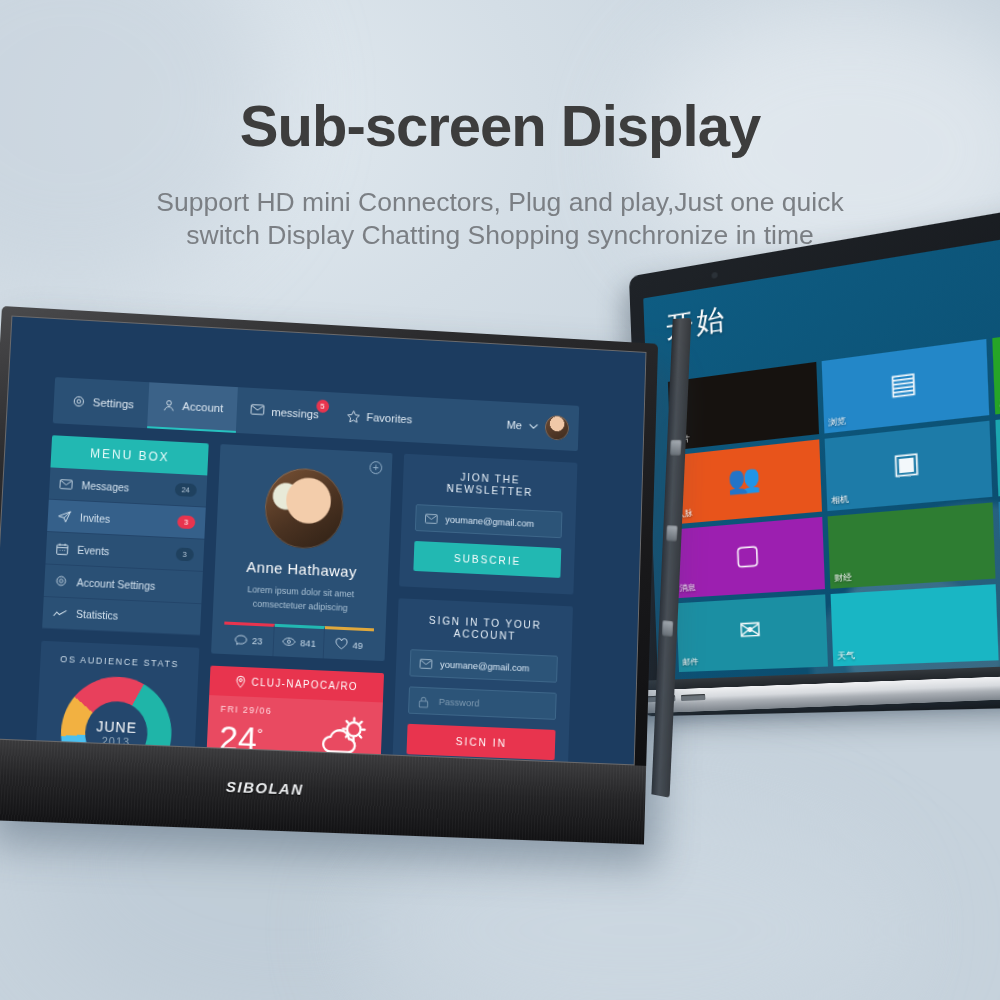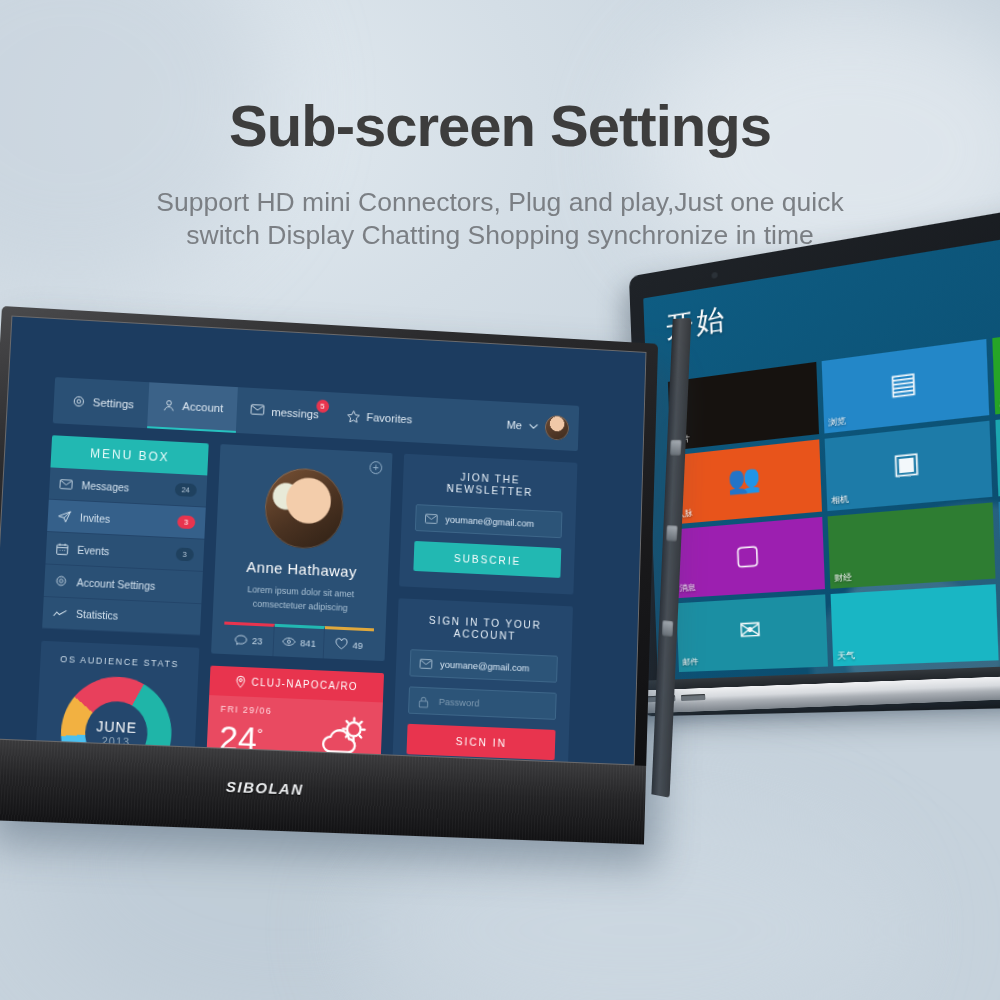--- a/index.html
+++ b/index.html
@@ -328,21 +328,21 @@
 <body>
 
 <div id="stage">
 
   <div class="bg-blob blob-a"></div>
   <div class="bg-blob blob-b"></div>
   <div class="bg-blob blob-c"></div>
   <div class="bg-blob blob-d"></div>
   <div class="bg-blob blob-e"></div>
 
-  <div class="headline">Sub-screen Settings</div>
+  <div class="headline">Sub-screen Display</div>
   <div class="subline">
     <span>Support HD mini Connectors, Plug and play,Just one quick</span><br>
     <span>switch Display Chatting Shopping synchronize in time</span>
   </div>
 
   <div id="laptop">
     <div class="lt-lid">
       <div class="lt-cam"></div>
       <div class="lt-screen">
         <div class="win-bg">

